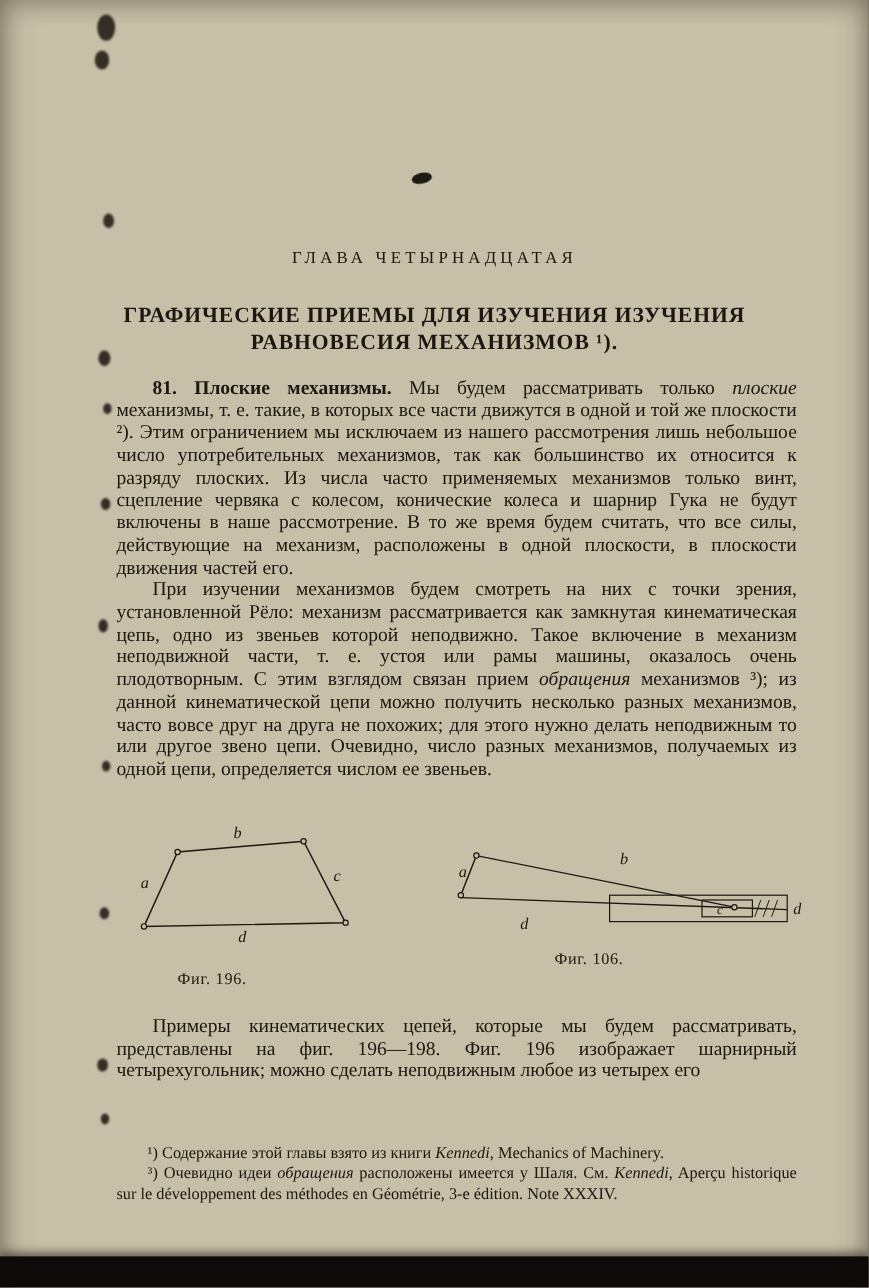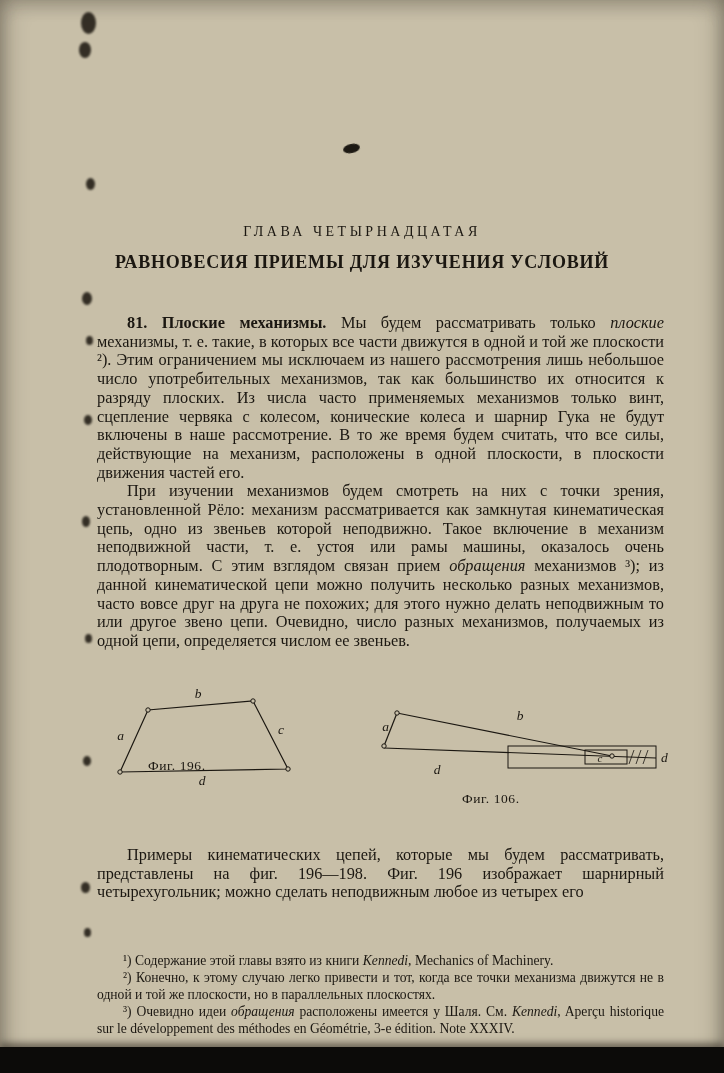--- a/index.html
+++ b/index.html
@@ -17,21 +17,21 @@
     box-shadow:
       inset 0 -10px 18px rgba(25,22,16,.28),
       inset 10px 0 22px rgba(25,22,16,.14),
       inset -10px 0 22px rgba(25,22,16,.12),
       inset 0 8px 16px rgba(25,22,16,.10);
     font-family:"Liberation Serif", serif;
     color:var(--ink,#1b1711);
     overflow:hidden;
   }
   .chapter{
-    position:absolute; top:224px; left:79px; width:566px;
+    position:absolute; top:208px; left:79px; width:566px;
     text-align:center; font-size:14px; letter-spacing:3.5px;
     white-space:nowrap;
   }
   .title{
     position:absolute; top:251px; left:62px; width:600px;
     text-align:center; font-weight:bold; font-size:18px;
     letter-spacing:.8px; line-height:23px;
   }
   .block1{ position:absolute; top:314px; left:97px; width:567px; }
   .block2{ position:absolute; top:846px; left:97px; width:567px; }
@@ -85,42 +85,43 @@
   <div class="blob" style="left:86px;top:336px;width:7px;height:9px;"></div>
   <div class="blob" style="left:84px;top:415px;width:8px;height:10px;"></div>
   <div class="blob" style="left:82px;top:516px;width:8px;height:11px;"></div>
   <div class="blob" style="left:85px;top:634px;width:7px;height:9px;"></div>
   <div class="blob" style="left:83px;top:756px;width:8px;height:10px;"></div>
   <div class="blob" style="left:81px;top:882px;width:9px;height:11px;"></div>
   <div class="blob" style="left:84px;top:928px;width:7px;height:9px;"></div>
 
   <div class="chapter">ГЛАВА ЧЕТЫРНАДЦАТАЯ</div>
   <div class="title">
-    <div>РАВНОВЕСИЯ ПРИЕМЫ ДЛЯ ИЗУЧЕНИЯ УСЛОВИЙ</div>
+    <div>ГРАФИЧЕСКИЕ ПРИЕМЫ ДЛЯ ИЗУЧЕНИЯ ИЗУЧЕНИЯ</div>
+    <div>РАВНОВЕСИЯ МЕХАНИЗМОВ ¹).</div>
   </div>
 
   <div class="block1">
     <p class="para"><span class="bd">81. Плоские механизмы.</span><span> Мы будем рассматривать только </span><span class="it">плоские</span><span> механизмы, т. е. такие, в которых все части движутся в одной и той же плоскости ²). Этим ограничением мы исключаем из нашего рассмотрения лишь небольшое число употребительных механизмов, так как большинство их относится к разряду плоских. Из числа часто применяемых механизмов только винт, сцепление червяка с колесом, конические колеса и шарнир Гука не будут включены в наше рассмотрение. В то же время будем считать, что все силы, действующие на механизм, расположены в одной плоскости, в плоскости движения частей его.</span></p>
     <p class="para"><span>При изучении механизмов будем смотреть на них с точки зрения, установленной Рёло: механизм рассматривается как замкнутая кинематическая цепь, одно из звеньев которой неподвижно. Такое включение в механизм неподвижной части, т. е. устоя или рамы машины, оказалось очень плодотворным. С этим взглядом связан прием </span><span class="it">обращения</span><span> механизмов ³); из данной кинематической цепи можно получить несколько разных механизмов, часто вовсе друг на друга не похожих; для этого нужно делать неподвижным то или другое звено цепи. Очевидно, число разных механизмов, получаемых из одной цепи, определяется числом ее звеньев.</span></p>
   </div>
 
   <div class="fig" style="left:96px;top:688px;">
     <svg width="220" height="100" viewBox="0 0 220 100">
       <path d="M24 84 L52 22 L157 13 L192 81 Z" stroke-width="1.2"></path>
       <circle cx="24" cy="84" r="2.2" stroke-width="1"></circle>
       <circle cx="52" cy="22" r="2.2" stroke-width="1"></circle>
       <circle cx="157" cy="13" r="2.2" stroke-width="1"></circle>
       <circle cx="192" cy="81" r="2.2" stroke-width="1"></circle>
       <text x="28" y="52" text-anchor="end">a</text>
       <text x="102" y="10" text-anchor="middle">b</text>
       <text x="182" y="46" text-anchor="start">c</text>
       <text x="106" y="97" text-anchor="middle">d</text>
     </svg>
   </div>
-  <div class="caption" style="left:148px;top:758px;">Фиг. 196.</div>
+  <div class="caption" style="left:148px;top:808px;">Фиг. 196.</div>
 
   <div class="fig" style="left:376px;top:700px;">
     <svg width="306" height="85" viewBox="0 0 306 85">
       <line x1="21" y1="13" x2="8" y2="46" stroke-width="1.2"></line>
       <line x1="21" y1="13" x2="236" y2="56" stroke-width="1.1"></line>
       <line x1="8" y1="48" x2="280" y2="58" stroke-width="1.1"></line>
       <rect x="132" y="46" width="148" height="22" stroke-width="1"></rect>
       <rect x="209" y="50" width="42" height="14" stroke-width="1"></rect>
       <line x1="258" y1="50" x2="253" y2="64" stroke-width=".8"></line>
       <line x1="265" y1="50" x2="260" y2="64" stroke-width=".8"></line>
@@ -136,18 +137,17 @@
     </svg>
   </div>
   <div class="caption" style="left:462px;top:791px;">Фиг. 106.</div>
 
   <div class="block2">
     <p class="para"><span>Примеры кинематических цепей, которые мы будем рассматривать, представлены на фиг. 196—198. Фиг. 196 изображает шарнирный четырехугольник; можно сделать неподвижным любое из четырех его</span></p>
   </div>
 
   <div class="footnotes">
     <p class="fn"><span>¹) Содержание этой главы взято из книги </span><span class="it">Kennedi</span><span>, Mechanics of Machinery.</span></p>
-    <p class="fn"><span>²) Конечно, к этому случаю легко привести и тот, когда все точки механизма движутся не в одной и той же плоскости, но в параллельных плоскостях.</span></p>
     <p class="fn"><span>³) Очевидно идеи </span><span class="it">обращения</span><span> расположены имеется у Шаля. См. </span><span class="it">Kennedi</span><span>, Aperçu historique sur le développement des méthodes en Géométrie, 3-e édition. Note XXXIV.</span></p>
   </div>
 
   <div class="bottom-bar"></div>
 </div>
 
 </body></html>

